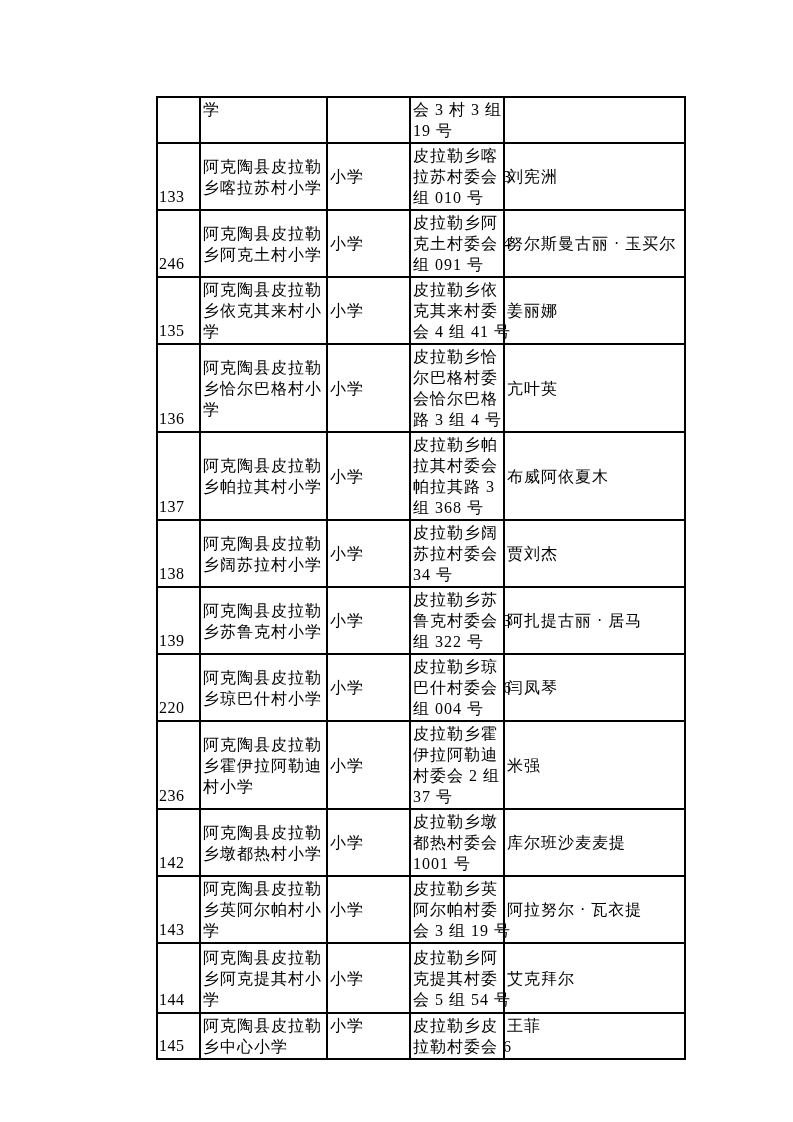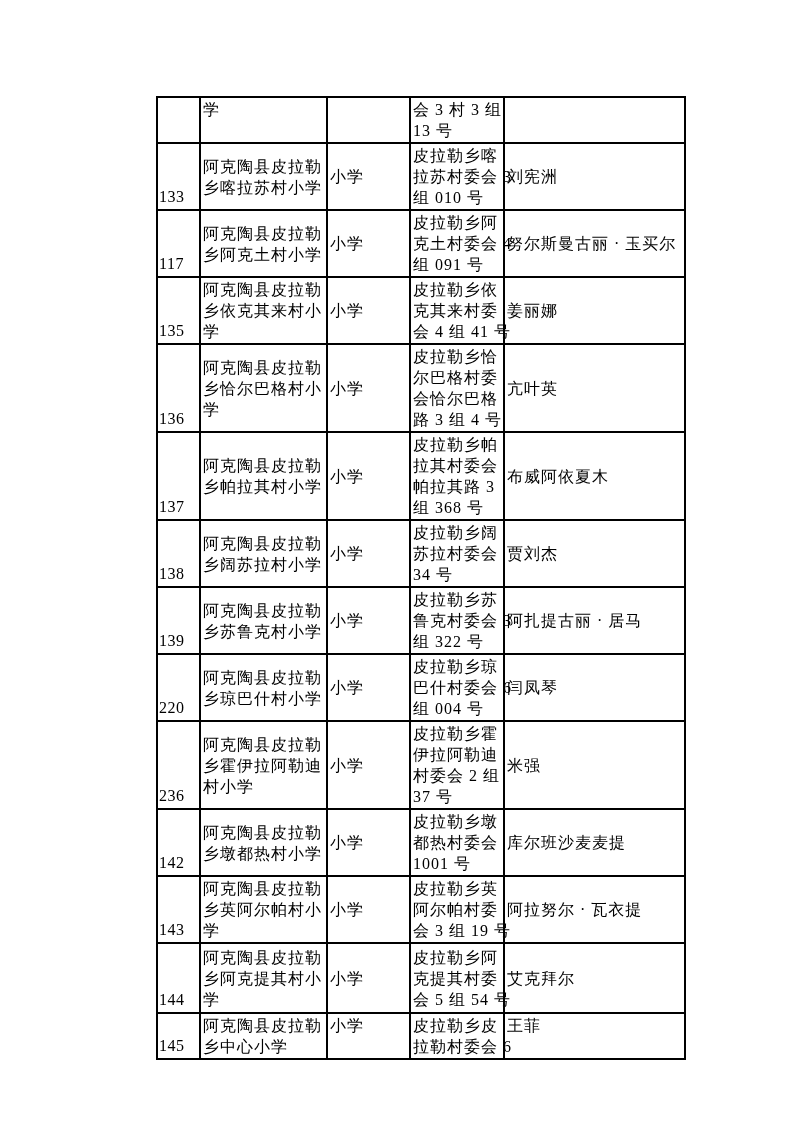--- a/index.html
+++ b/index.html
@@ -58,35 +58,35 @@
       <col style="width:83px">
       <col style="width:94px">
       <col style="width:181px">
     </colgroup>
     <tbody>
       <tr class="carry" style="height:45px">
         <td class="c-num"></td>
         <td>学</td>
         <td></td>
         <td>会 3 村 3 组
-13 号</td>
+19 号</td>
         <td></td>
       </tr>
       <tr style="height:63px">
         <td class="c-num">133</td>
         <td>阿克陶县皮拉勒
 乡喀拉苏村小学</td>
         <td>小学</td>
         <td>皮拉勒乡喀
 拉苏村委会 3
 组 010 号</td>
         <td>刘宪洲</td>
       </tr>
       <tr style="height:66px">
-        <td class="c-num">117</td>
+        <td class="c-num">246</td>
         <td>阿克陶县皮拉勒
 乡阿克土村小学</td>
         <td>小学</td>
         <td>皮拉勒乡阿
 克土村委会 4
 组 091 号</td>
         <td>努尔斯曼古丽 · 玉买尔</td>
       </tr>
       <tr style="height:66px">
         <td class="c-num">135</td>

